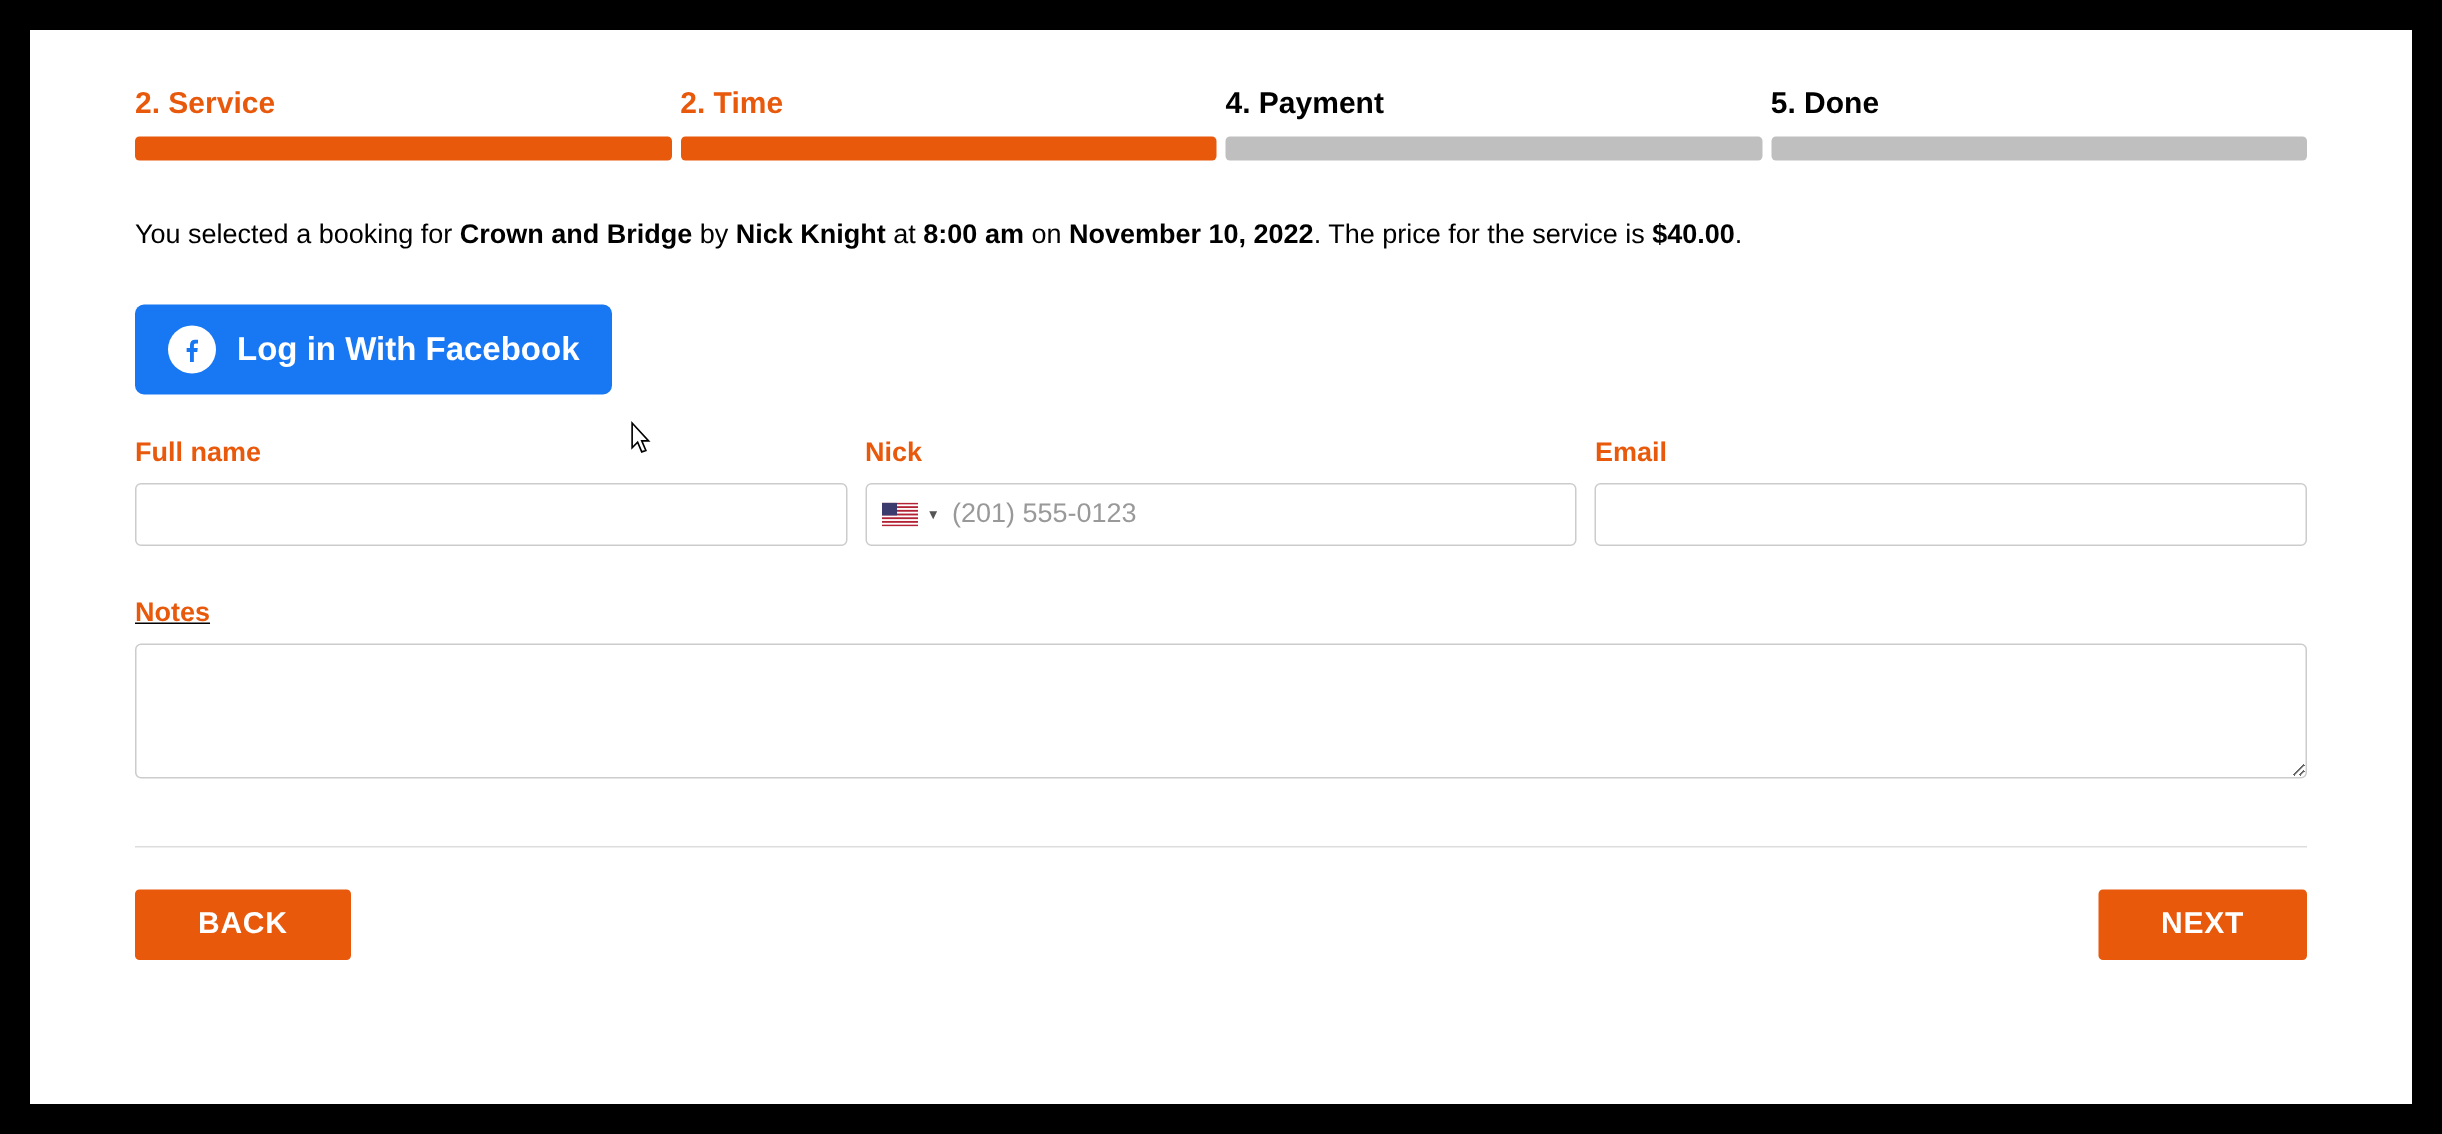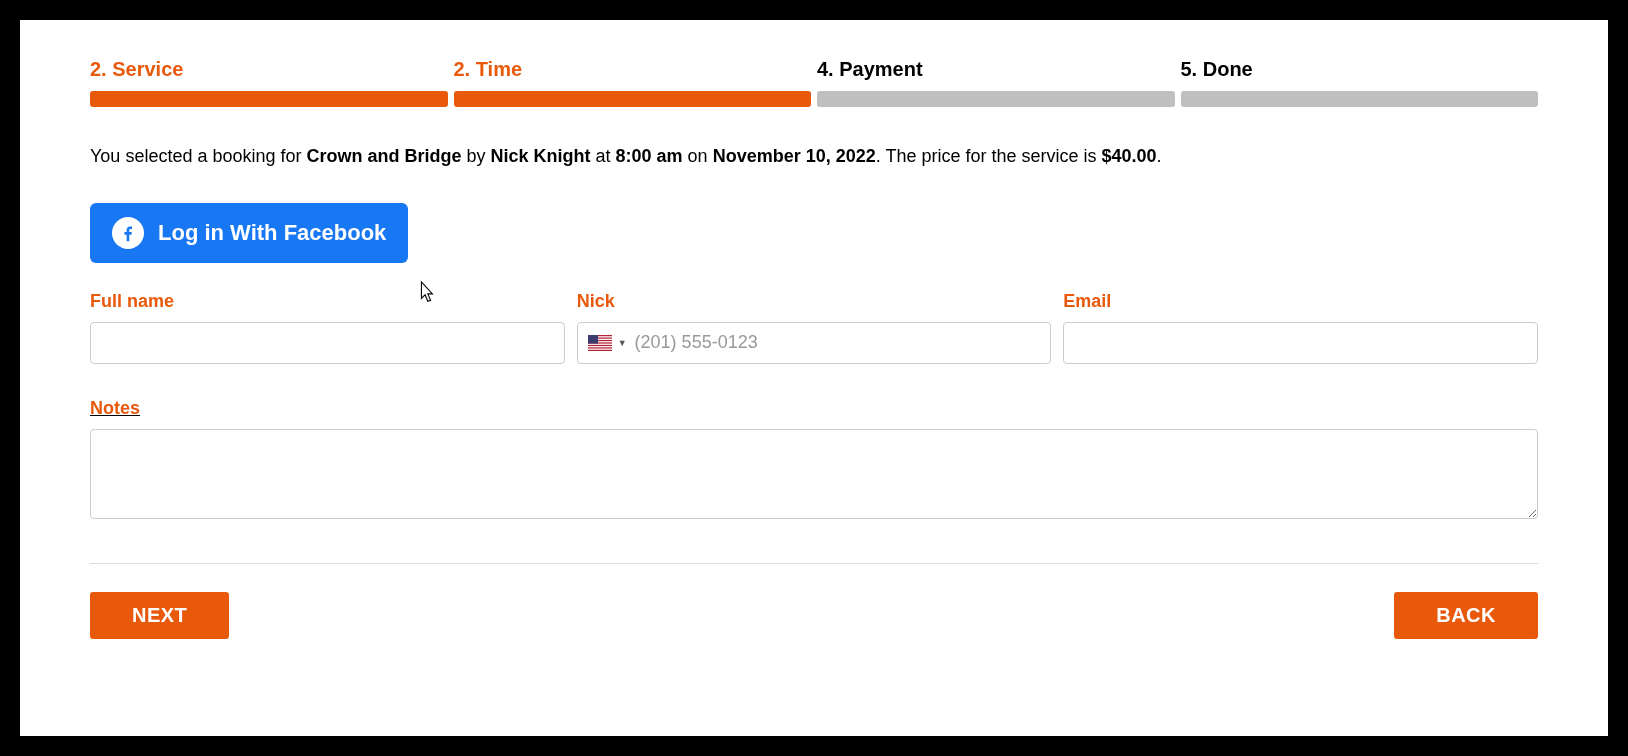--- a/index.html
+++ b/index.html
@@ -233,17 +233,17 @@
   </div>
 
   <div class="notes-section">
     <label class="field-label">Notes</label>
     <textarea class="textarea" style=""></textarea>
   </div>
 
   <hr class="divider">
 
   <div class="actions">
+    <button class="btn">BACK</button>
     <button class="btn">NEXT</button>
-    <button class="btn">BACK</button>
   </div>
 
 </div>
 
 </body></html>

